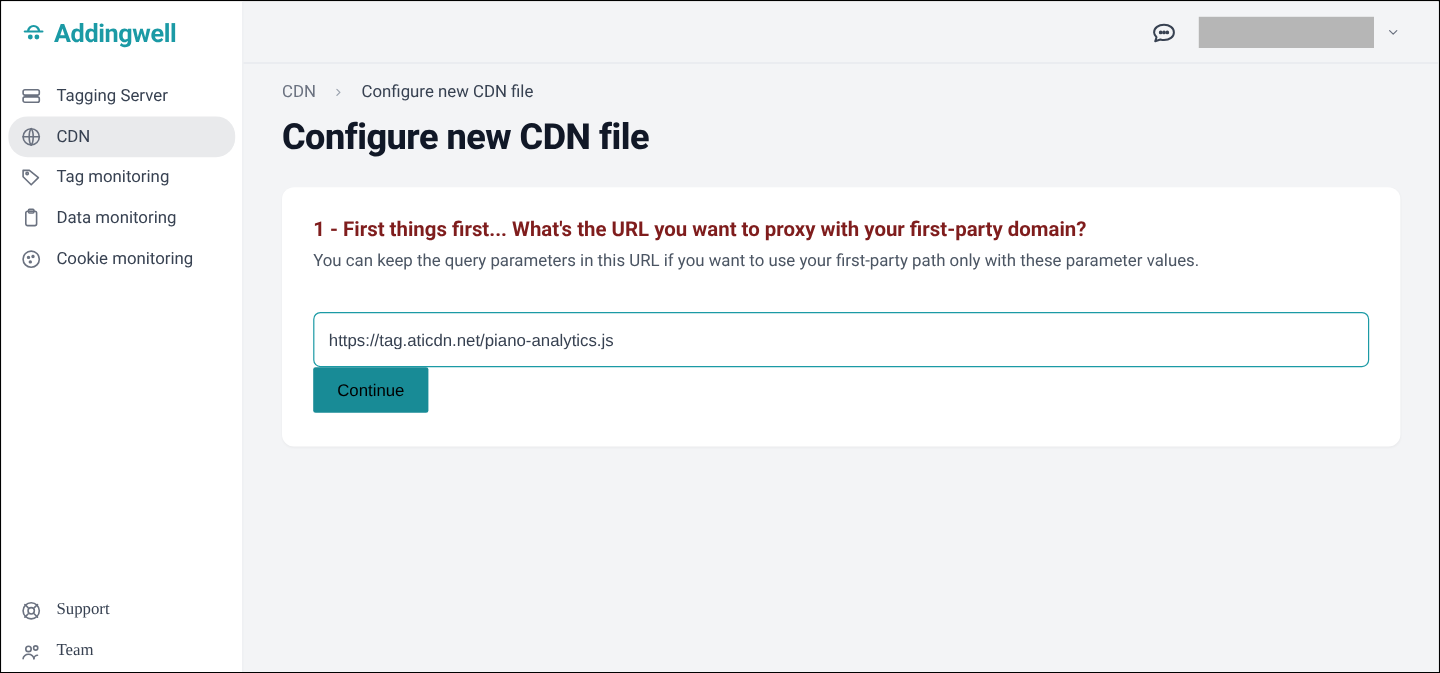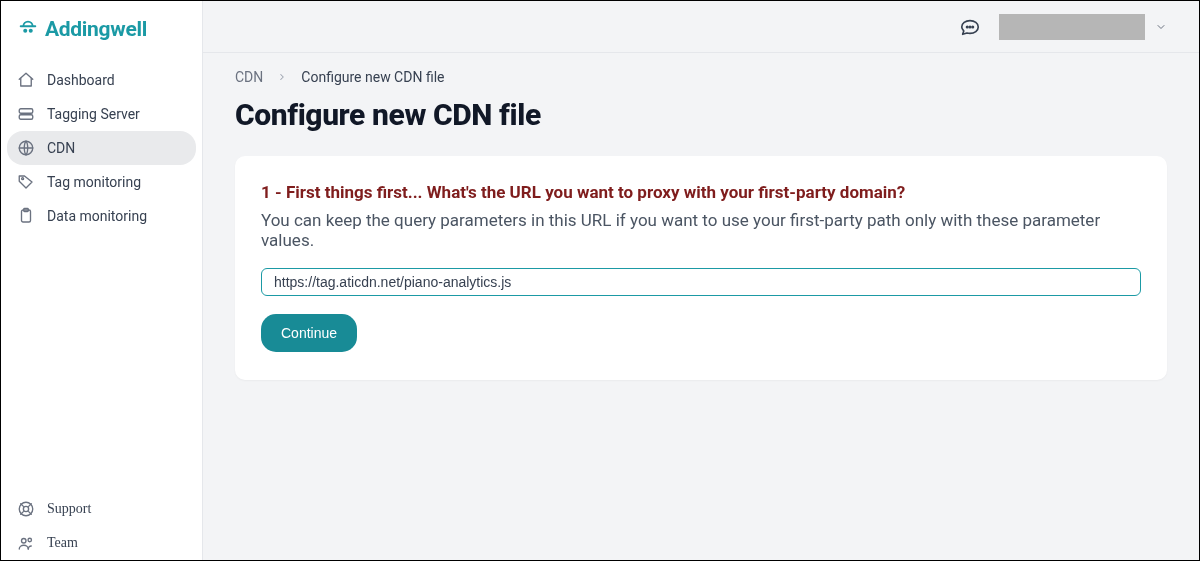--- a/index.html
+++ b/index.html
@@ -161,43 +161,42 @@
     padding: 26px 26px 28px 26px;
     box-shadow: 0 1px 2px rgba(0,0,0,0.04);
   }
   .step-heading {
     font-size: 17px;
     font-weight: 700;
     color: #7f1d1d;
   }
   .step-sub {
     margin-top: 8px;
-    font-size: 17px;
+    font-size: 14px;
     color: #4b5563;
   }
   .url-input {
-    margin-top: 18px;
+    margin-top: 34px;
     width: 100%;
-    height: 28px;
+    height: 46px;
     border: 1.5px solid #1b9aa5;
     border-radius: 6px;
     padding: 0 12px;
     font-size: 14px;
     color: #374151;
     outline: none;
     background: #ffffff;
   }
   .btn-primary {
-    margin-top: 18px;
     height: 38px;
     padding: 0 20px;
     background: #188b96;
     border: none;
-    border-radius: 15px;
-    color: #ffffff;
+    border-radius: 2px;
+    color: #000000;
     font-size: 14px;
     font-weight: 500;
     cursor: pointer;
   }
 
   svg { display:block; }
 </style>
 </head>
 <body>
 
@@ -212,29 +211,20 @@
           <path d="M7 9a5 5 0 0 1 10 0"></path>
           <circle cx="9" cy="14" r="2.2" fill="#1b9aa5" stroke="none"></circle>
           <circle cx="15" cy="14" r="2.2" fill="#1b9aa5" stroke="none"></circle>
         </svg>
       </span>
       <span class="brand-text" data-name="brand-name">Addingwell</span>
     </div>
 
 
     <nav class="nav" data-name="primary-nav">
-      <div class="nav-item" data-name="sidebar-item-dashboard">
-        <span class="icon" data-name="home-icon">
-          <svg width="18" height="18" viewBox="0 0 24 24" fill="none" stroke="#6b7280" stroke-width="1.8" stroke-linecap="round" stroke-linejoin="round">
-              <path d="M3 11l9-8 9 8"></path>
-              <path d="M5 10v10h14V10"></path>
-            </svg>
-        </span>
-        <span data-name="sidebar-item-label">Dashboard</span>
-      </div>
       <div class="nav-item" data-name="sidebar-item-tagging-server">
         <span class="icon" data-name="server-icon">
           <svg width="18" height="18" viewBox="0 0 24 24" fill="none" stroke="#6b7280" stroke-width="1.8" stroke-linecap="round" stroke-linejoin="round">
               <rect x="3" y="5" width="18" height="6" rx="2"></rect>
               <rect x="3" y="13" width="18" height="6" rx="2"></rect>
             </svg>
         </span>
         <span data-name="sidebar-item-label">Tagging Server</span>
       </div>
       <div class="nav-item active" data-name="sidebar-item-cdn">
@@ -258,20 +248,31 @@
         <span data-name="sidebar-item-label">Tag monitoring</span>
       </div>
       <div class="nav-item" data-name="sidebar-item-data-monitoring">
         <span class="icon" data-name="clipboard-icon">
           <svg width="18" height="18" viewBox="0 0 24 24" fill="none" stroke="#6b7280" stroke-width="1.8" stroke-linecap="round" stroke-linejoin="round">
               <rect x="6" y="4" width="12" height="16" rx="2"></rect>
               <rect x="9" y="2" width="6" height="4" rx="1"></rect>
             </svg>
         </span>
         <span data-name="sidebar-item-label">Data monitoring</span>
+      </div>
+      <div class="nav-item" data-name="sidebar-item-cookie-monitoring">
+        <span class="icon" data-name="cookie-icon">
+          <svg width="18" height="18" viewBox="0 0 24 24" fill="none" stroke="#6b7280" stroke-width="1.8" stroke-linecap="round" stroke-linejoin="round">
+              <circle cx="12" cy="12" r="9"></circle>
+              <circle cx="9" cy="10" r="1" fill="#6b7280"></circle>
+              <circle cx="14" cy="9" r="1" fill="#6b7280"></circle>
+              <circle cx="11" cy="15" r="1" fill="#6b7280"></circle>
+            </svg>
+        </span>
+        <span data-name="sidebar-item-label">Cookie monitoring</span>
       </div>
     </nav>
 
     <div class="sidebar-bottom" data-name="secondary-nav">
       <div class="nav-item" data-name="sidebar-item-support">
         <span class="icon" data-name="support-icon">
           <svg width="18" height="18" viewBox="0 0 24 24" fill="none" stroke="#6b7280" stroke-width="1.8" stroke-linecap="round" stroke-linejoin="round">
               <circle cx="12" cy="12" r="9"></circle>
               <circle cx="12" cy="12" r="3.5"></circle>
               <path d="M5 5l3.5 3.5M19 5l-3.5 3.5M5 19l3.5-3.5M19 19l-3.5-3.5"></path>

